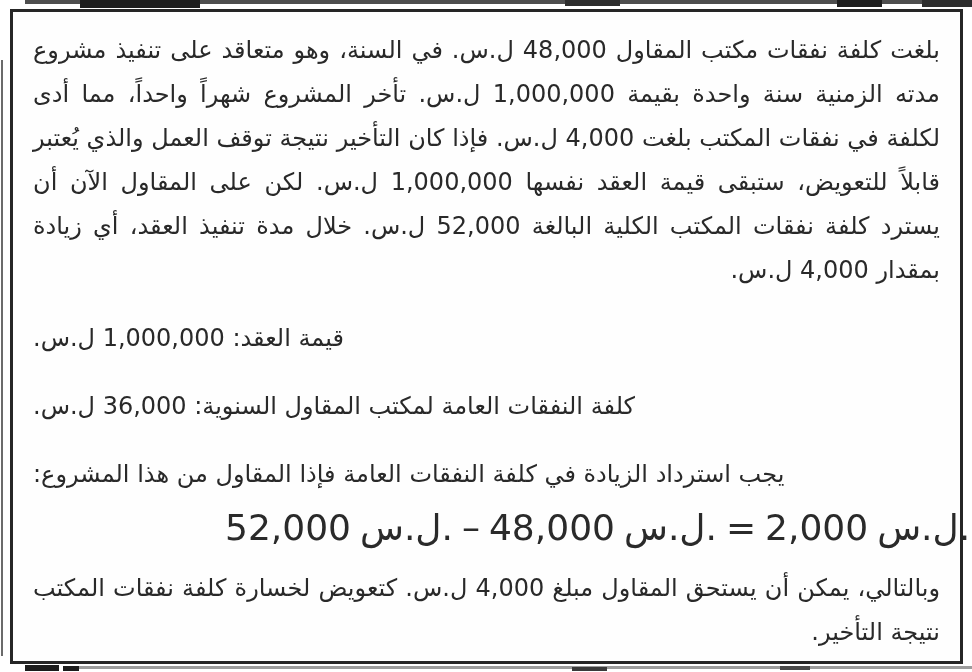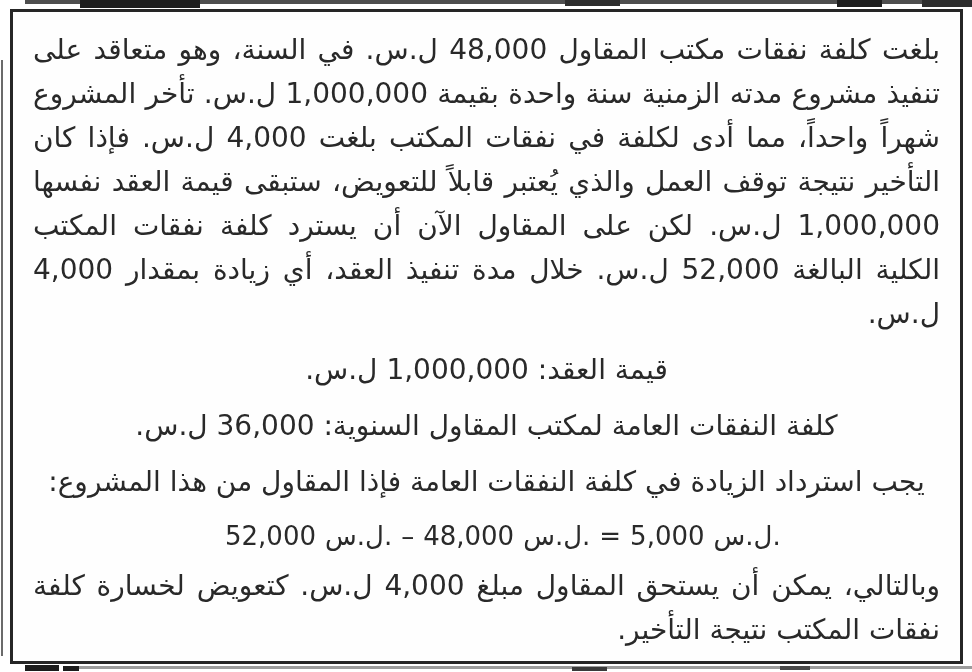--- a/index.html
+++ b/index.html
@@ -56,43 +56,43 @@
     left: 10px; top: 9px;
     width: 953px; height: 655px;
     box-sizing: border-box;
     border: 3px solid #262626;
     background: #fefefe;
     padding: 16px 20px 0 20px;
     direction: rtl;
   }
 
   .doc-text {
-    font-size: 28px;
+    font-size: 24px;
     line-height: 44px;
     color: #292929;
   }
   .para-justify {
     text-align: justify;
   }
   .line-right {
-    text-align: center;
-    margin-top: 12px;
+    text-align: left;
+    margin-top: 24px;
   }
   .conclusion {
-    margin-top: 6px;
+    margin-top: 16px;
   }
 
   
   .equation {
     direction: ltr;
     display: flex;
     flex-direction: row;
     gap: 9px;
     margin: 10px 0 0 192px;
-    font-size: 26px;
+    font-size: 36px;
     line-height: 44px;
     white-space: nowrap;
   }
 </style>
 </head>
 <body>
 
 <div class="top-band">
   <span class="top-band-seg seg-a"></span>
   <span class="top-band-seg seg-b"></span>
@@ -113,21 +113,21 @@
 
   <div class="doc-text line-right">يجب استرداد الزيادة في كلفة النفقات العامة فإذا المقاول من هذا المشروع:</div>
 
   <div class="equation">
     <span>52,000</span>
     <span>ل.س.</span>
     <span>–</span>
     <span>48,000</span>
     <span>ل.س.</span>
     <span>=</span>
-    <span>5,000</span>
+    <span>2,000</span>
     <span>ل.س.</span>
   </div>
 
   <div class="doc-text para-justify conclusion">وبالتالي، يمكن أن يستحق المقاول مبلغ 4,000 ل.س. كتعويض لخسارة كلفة نفقات المكتب نتيجة التأخير.</div>
 
 </div>
 
 <div class="bottom-line"></div>
 <div class="bottom-seg bseg-a"></div>
 <div class="bottom-seg bseg-b"></div>

